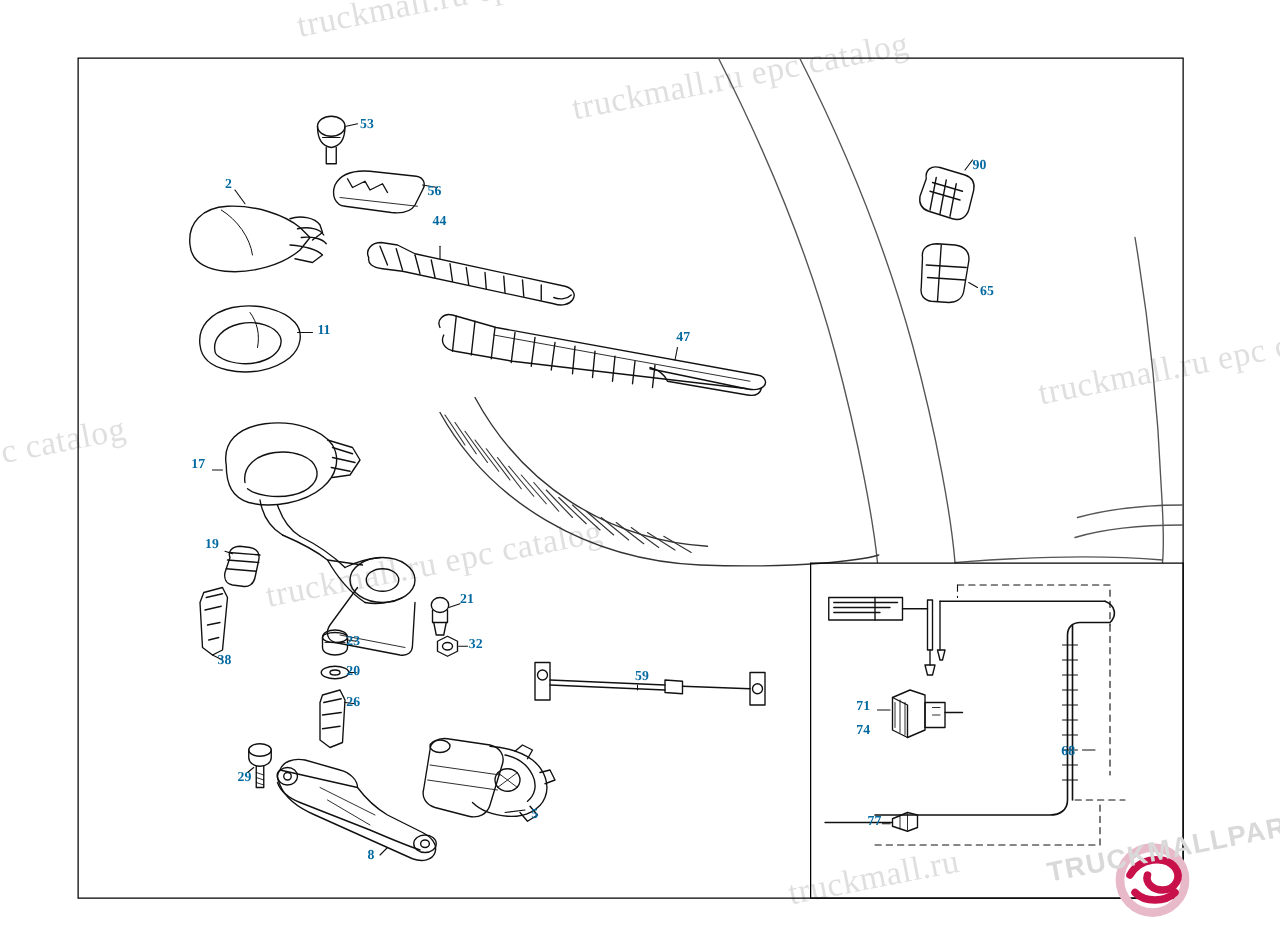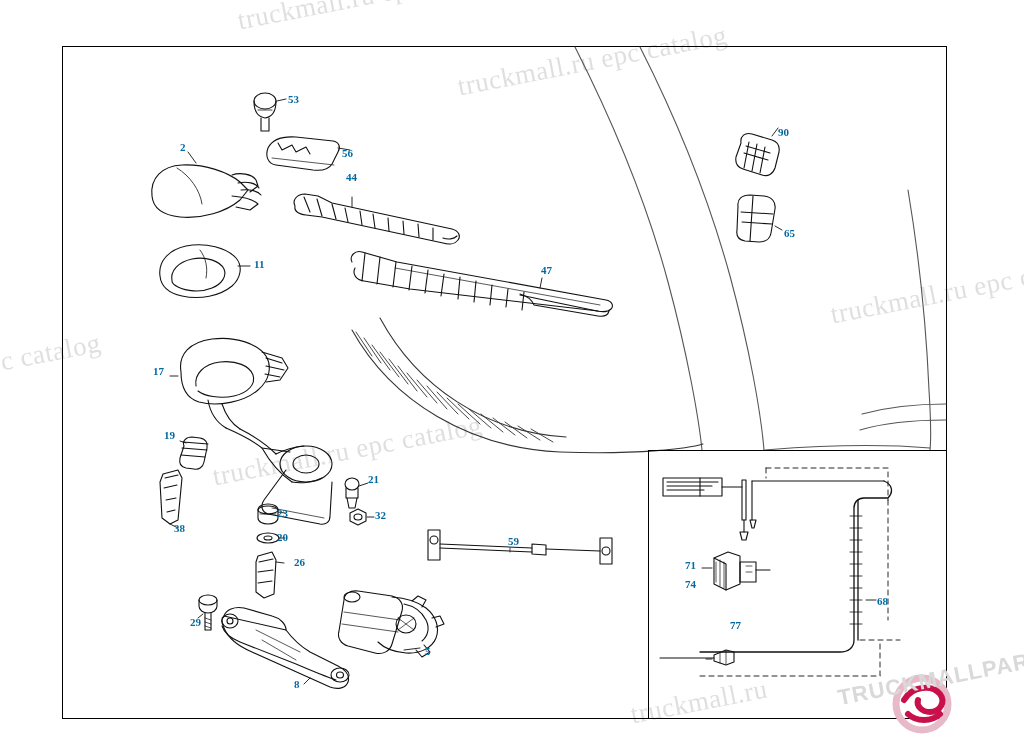--- a/index.html
+++ b/index.html
@@ -361,29 +361,29 @@
   <div class="lbl" style="left:541px; top:265px;text-align:right;">47</div>
   <div class="lbl" style="left:778px; top:127px;">90</div>
   <div class="lbl" style="left:784px; top:228px;">65</div>
   <div class="lbl" style="left:153px; top:366px;">17</div>
   <div class="lbl" style="left:164px; top:430px;">19</div>
   <div class="lbl" style="left:174px; top:523px;">38</div>
   <div class="lbl" style="left:368px; top:474px;">21</div>
   <div class="lbl" style="left:375px; top:510px;">32</div>
   <div class="lbl" style="left:277px; top:508px;">23</div>
   <div class="lbl" style="left:277px; top:532px;">20</div>
-  <div class="lbl" style="left:294px; top:557px;">26</div>
+  <div class="lbl" style="left:277px; top:557px;">26</div>
   <div class="lbl" style="left:190px; top:617px;text-align:right;">29</div>
   <div class="lbl" style="left:508px; top:536px;">59</div>
   <div class="lbl" style="left:425px; top:646px;">5</div>
   <div class="lbl" style="left:294px; top:679px;">8</div>
   <div class="lbl" style="left:685px; top:560px;">71</div>
   <div class="lbl" style="left:685px; top:579px;text-align:center;">74</div>
-  <div class="lbl" style="left:877px; top:596px;">68</div>
-  <div class="lbl" style="left:694px; top:620px;margin-left:36px;">77</div>
+  <div class="lbl" style="left:849px; top:596px;">68</div>
+  <div class="lbl" style="left:694px; top:652px;">77</div>
 
   <div class="logo">
     <div class="txt">TRUCKMALLPARTS</div>
     <svg viewBox="0 0 170 80" width="170" height="80">
       <g transform="translate(86,44)">
         <circle cx="0" cy="0" r="26" fill="none" stroke="#e8b9c8" stroke-width="7"></circle>
         <path d="M-18 -4 C-10 -18 10 -20 18 -10 C24 -2 18 8 8 8 C0 8 -6 2 -4 -4" fill="none" stroke="#c8104a" stroke-width="6" stroke-linecap="round"></path>
         <path d="M-14 10 C-6 18 10 18 18 10" fill="none" stroke="#c8104a" stroke-width="6" stroke-linecap="round"></path>
       </g>
     </svg>

